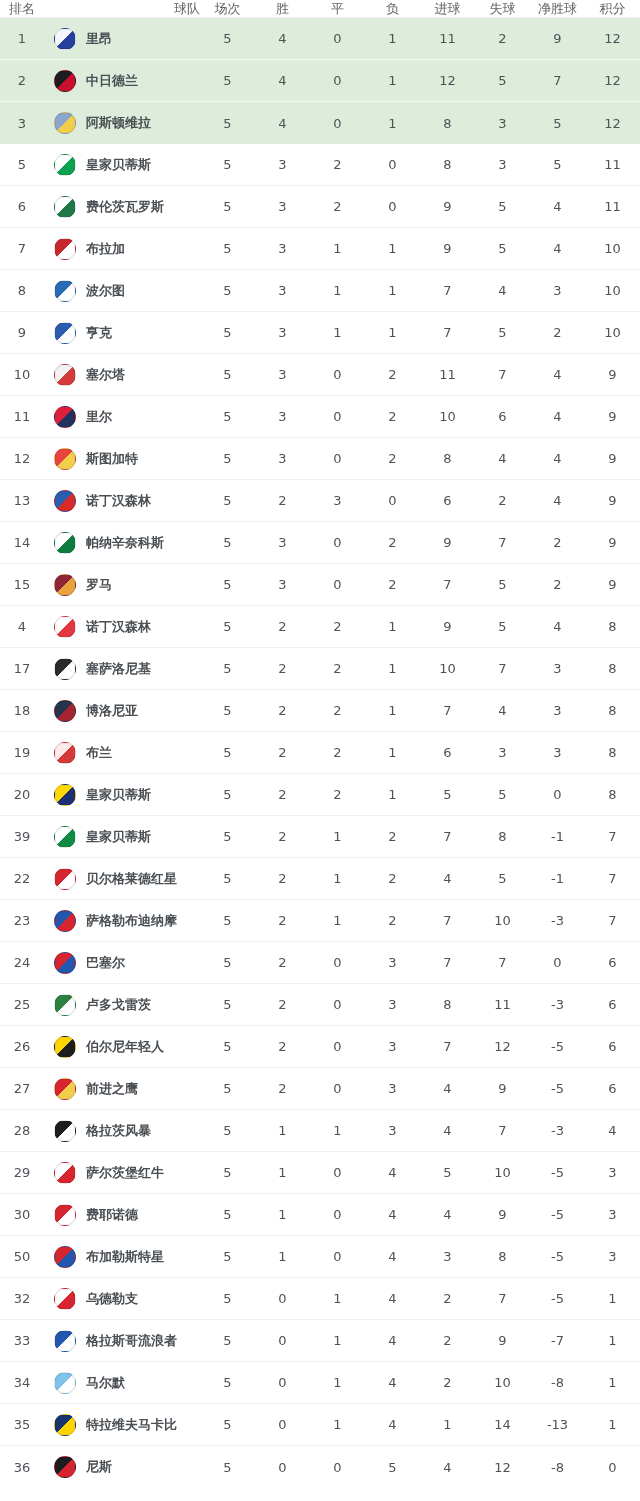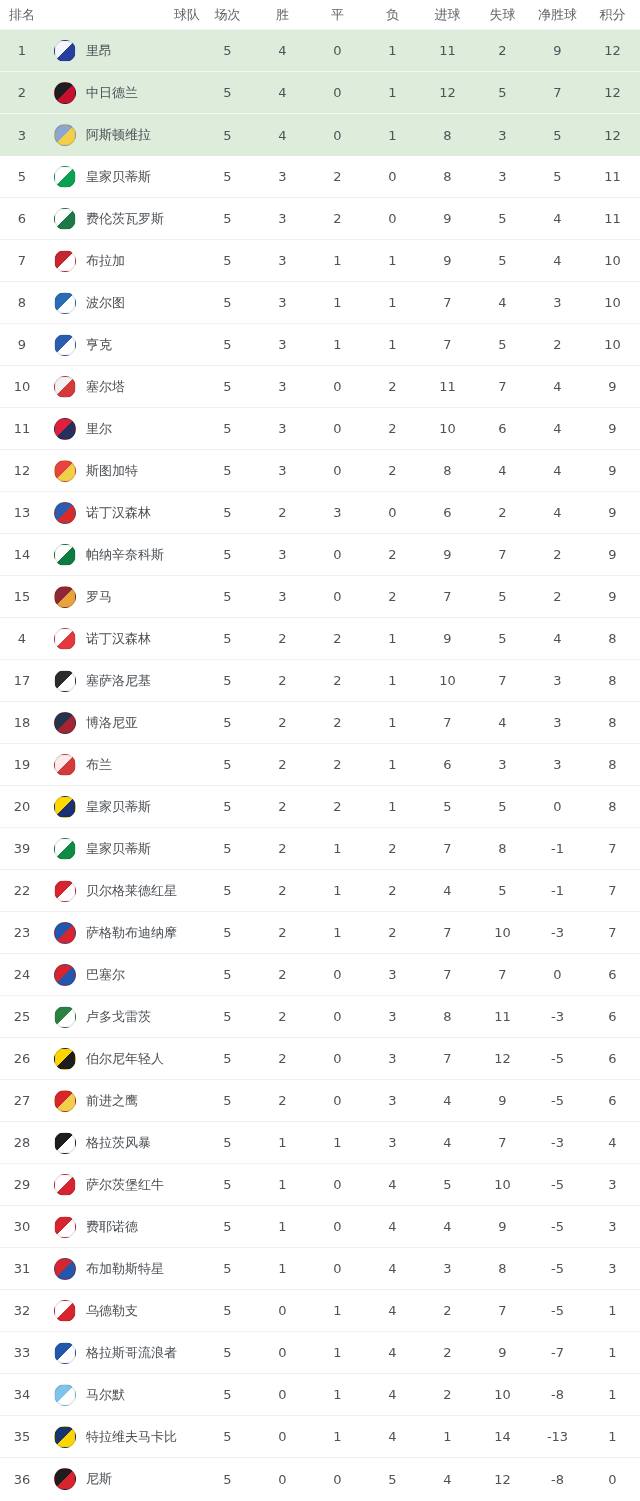--- a/index.html
+++ b/index.html
@@ -1,26 +1,26 @@
 <!DOCTYPE html>
 <html><head>
 <meta charset="utf-8">
 <style>
   html,body{margin:0;padding:0;background:#ffffff;}
   body{width:640px;font-family:"DejaVu Sans","Liberation Sans",sans-serif;-webkit-font-smoothing:antialiased;}
   .table{width:640px;}
   .hrow,.row{display:grid;grid-template-columns:44px 156px repeat(8,55px);align-items:center;}
-  .hrow{height:30px;background:#ffffff;color:#606266;font-size:13px;border-bottom:1px solid #f2f2f2;box-sizing:border-box;}
+  .hrow{height:18px;background:#ffffff;color:#606266;font-size:13px;border-bottom:1px solid #f2f2f2;box-sizing:border-box;}
   .row{height:42px;background:#ffffff;color:#4e5358;font-size:13px;border-bottom:1px solid #f0f0f0;box-sizing:border-box;}
   .row:last-child{border-bottom:none;}
   .row.hl{background:#ddecdb;border-bottom:1px solid rgba(255,255,255,0.65);}
   .row.hl.hl-last{border-bottom:none;}
   .cell{text-align:center;white-space:nowrap;overflow:hidden;}
   .cell.rank{text-align:center;}
-  .cell.team{display:flex;align-items:center;text-align:left;padding-left:10px;gap:10px;overflow:hidden;}
+  .cell.team{display:flex;align-items:center;text-align:left;padding-left:10px;gap:10px;overflow:hidden;font-weight:bold;}
   .hcell{text-align:center;white-space:nowrap;}
   .hcell.team{text-align:right;padding-left:6px;}
   .badge{width:22px;height:22px;border-radius:50%;flex:0 0 22px;border:1px solid rgba(0,0,0,0.12);box-sizing:border-box;}
   .tname{font-size:13px;color:#4a4f54;overflow:hidden;text-overflow:ellipsis;}
 </style>
 </head>
 <body>
 
 <div class="table">
   <div class="hrow">
@@ -465,21 +465,21 @@
         <div class="cell">5</div>
         <div class="cell">1</div>
         <div class="cell">0</div>
         <div class="cell">4</div>
         <div class="cell">4</div>
         <div class="cell">9</div>
         <div class="cell">-5</div>
         <div class="cell">3</div>
       </div>
       <div class="row">
-        <div class="cell rank">31</div>
+        <div class="cell rank">50</div>
         <div class="cell team">
           <span class="badge" style="background: linear-gradient(135deg, rgb(214, 37, 47) 50%, rgb(34, 87, 173) 50%);"></span>
           <span class="tname">布加勒斯特星</span>
         </div>
         <div class="cell">5</div>
         <div class="cell">1</div>
         <div class="cell">0</div>
         <div class="cell">4</div>
         <div class="cell">3</div>
         <div class="cell">8</div>

